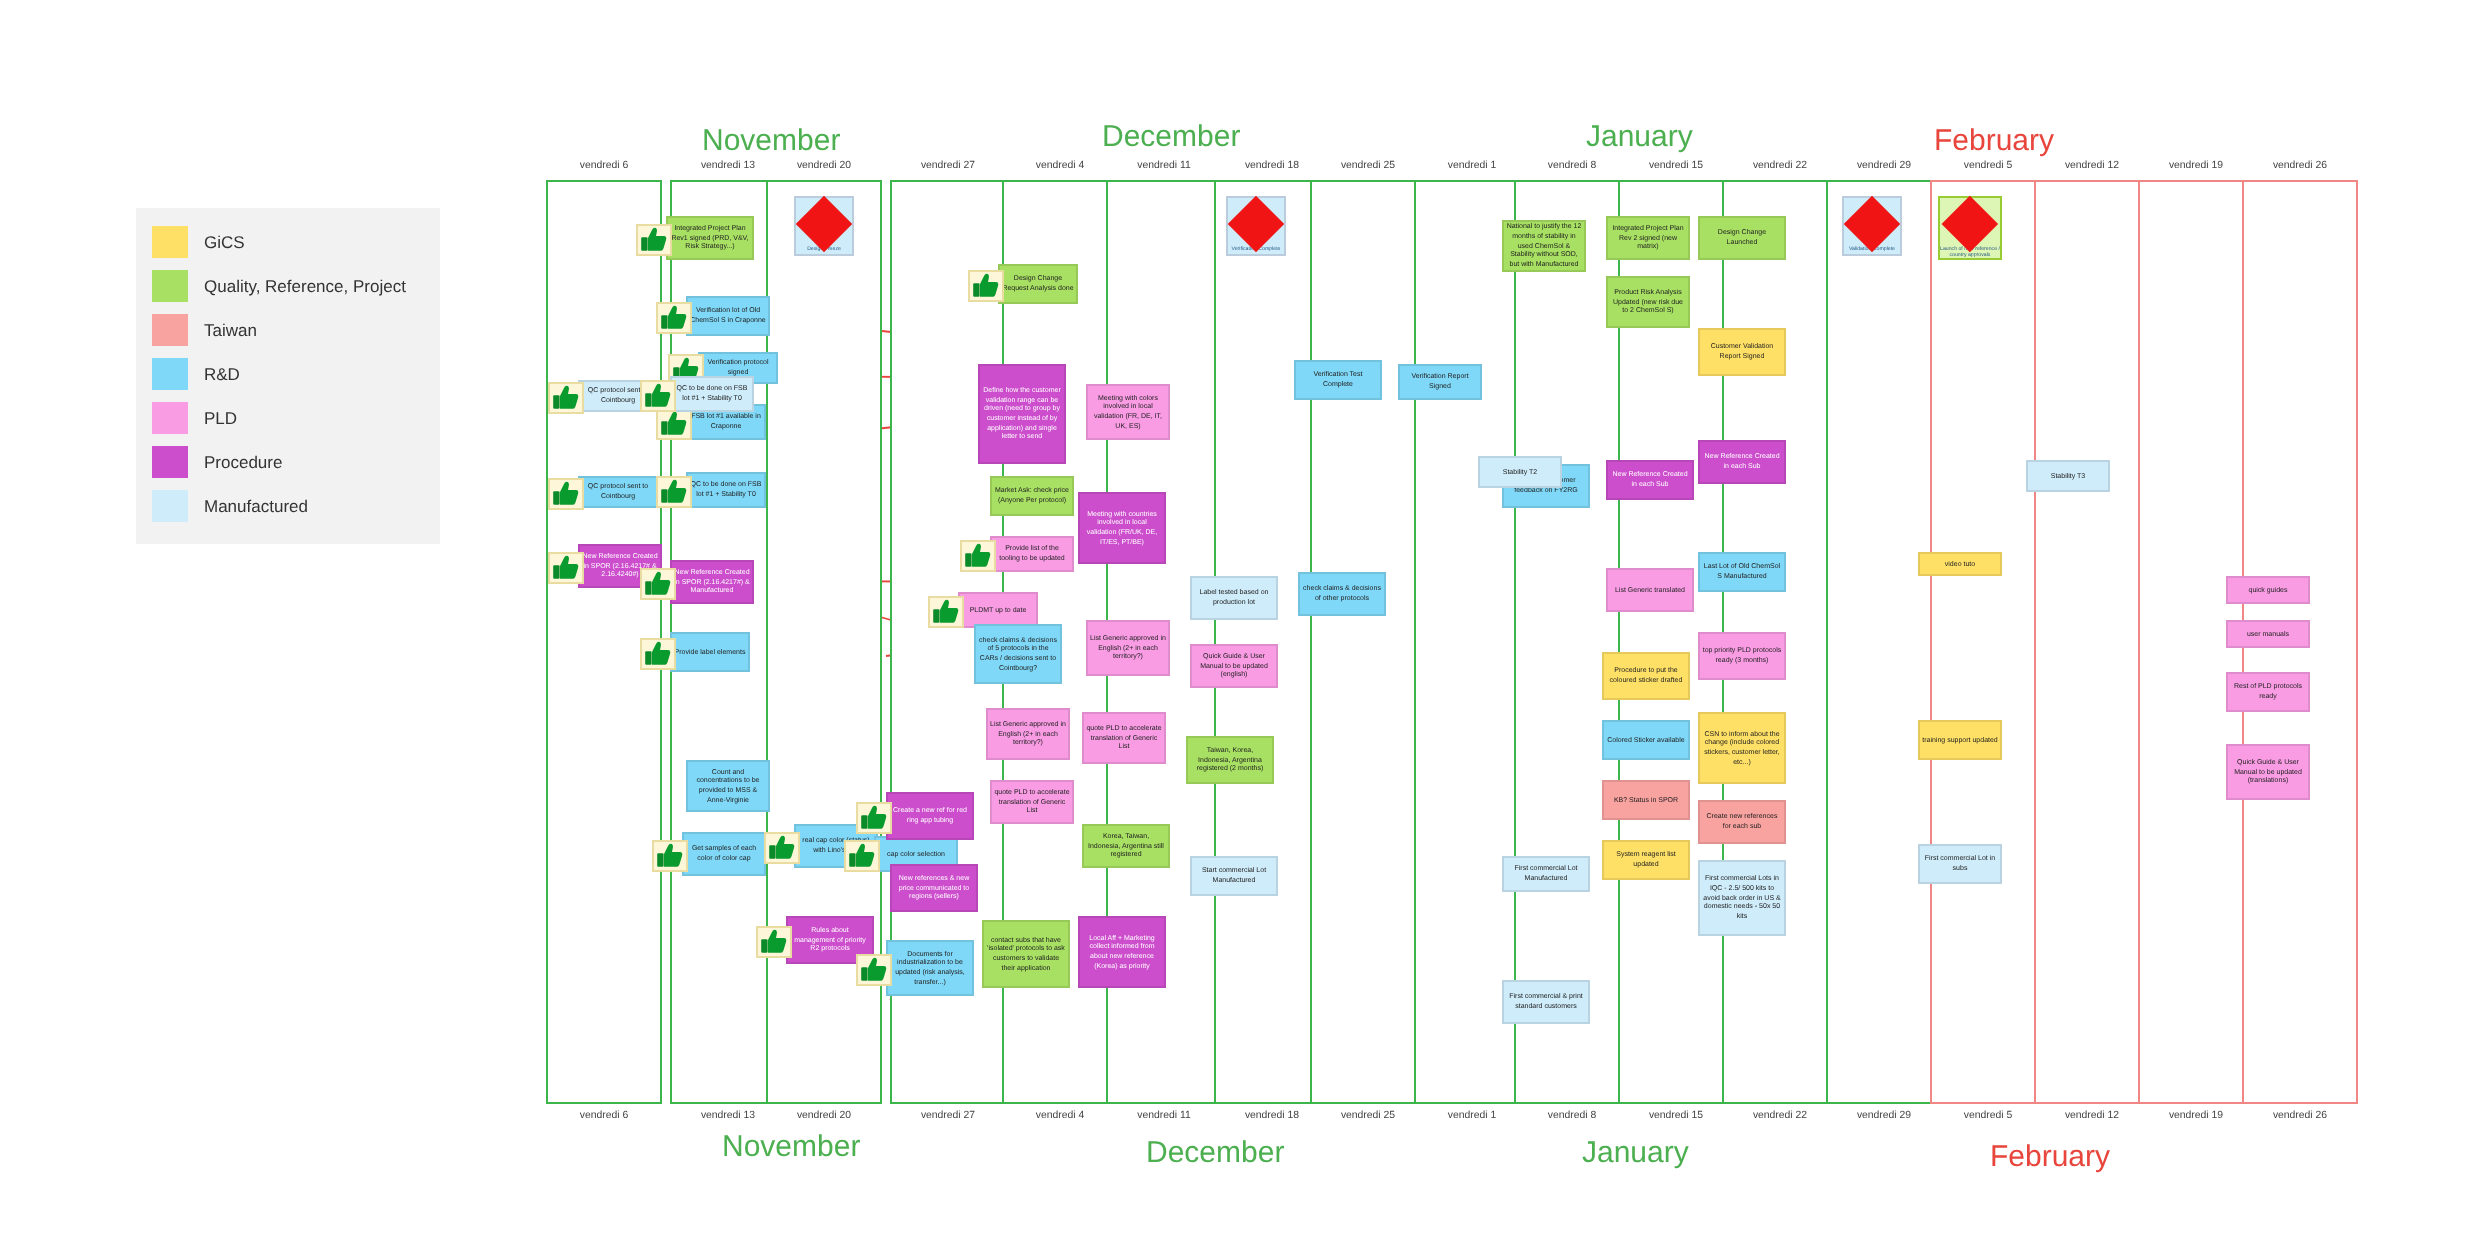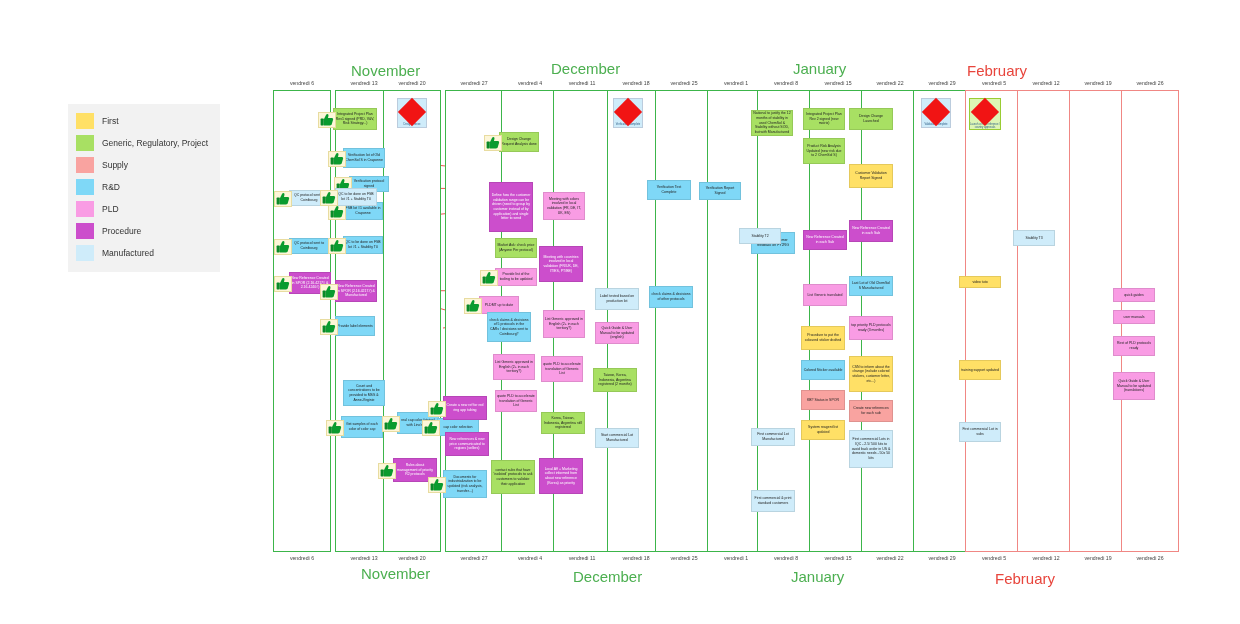--- a/index.html
+++ b/index.html
@@ -73,29 +73,29 @@
   
   #links{position:absolute;left:0;top:0;width:980px;height:530px;
     pointer-events:none;}
 </style>
 </head>
 <body>
 
 <div id="legend">
     <div class="legend-row">
       <div class="legend-swatch" style="background: rgb(255, 224, 102);"></div>
-      <div class="legend-label">First</div>
+      <div class="legend-label">GiCS</div>
     </div>
     <div class="legend-row">
       <div class="legend-swatch" style="background: rgb(168, 224, 99);"></div>
-      <div class="legend-label">Generic, Regulatory, Project</div>
+      <div class="legend-label">Quality, Reference, Project</div>
     </div>
     <div class="legend-row">
       <div class="legend-swatch" style="background: rgb(249, 163, 160);"></div>
-      <div class="legend-label">Supply</div>
+      <div class="legend-label">Taiwan</div>
     </div>
     <div class="legend-row">
       <div class="legend-swatch" style="background: rgb(127, 216, 247);"></div>
       <div class="legend-label">R&amp;D</div>
     </div>
     <div class="legend-row">
       <div class="legend-swatch" style="background: rgb(249, 156, 228);"></div>
       <div class="legend-label">PLD</div>
     </div>
     <div class="legend-row">

